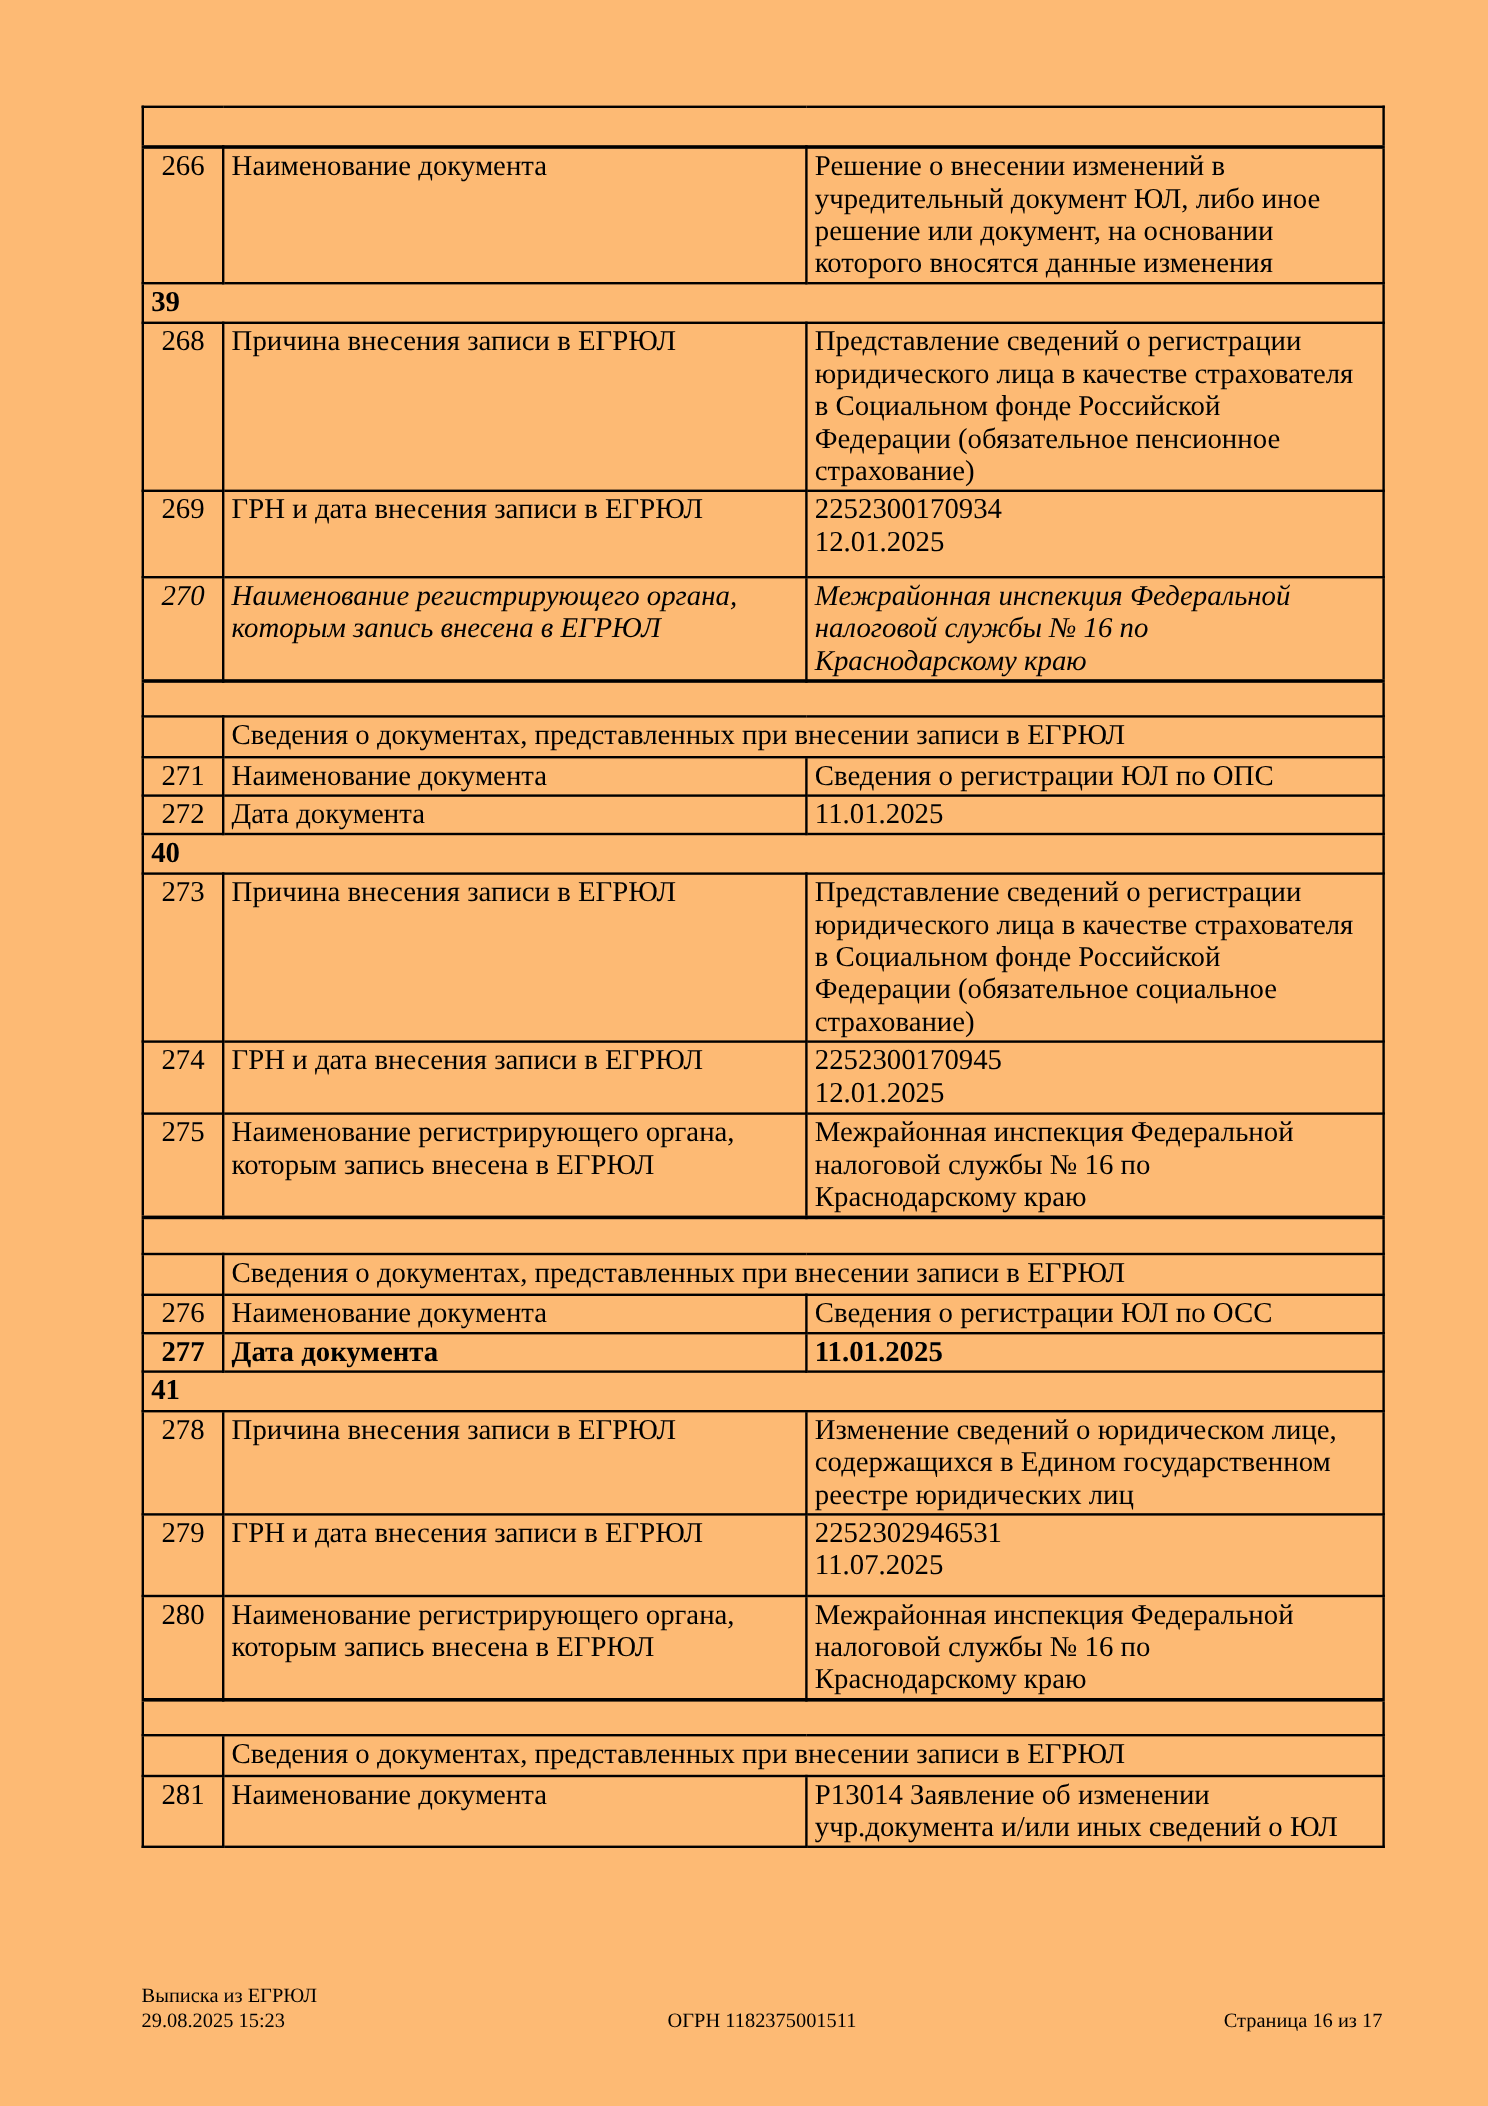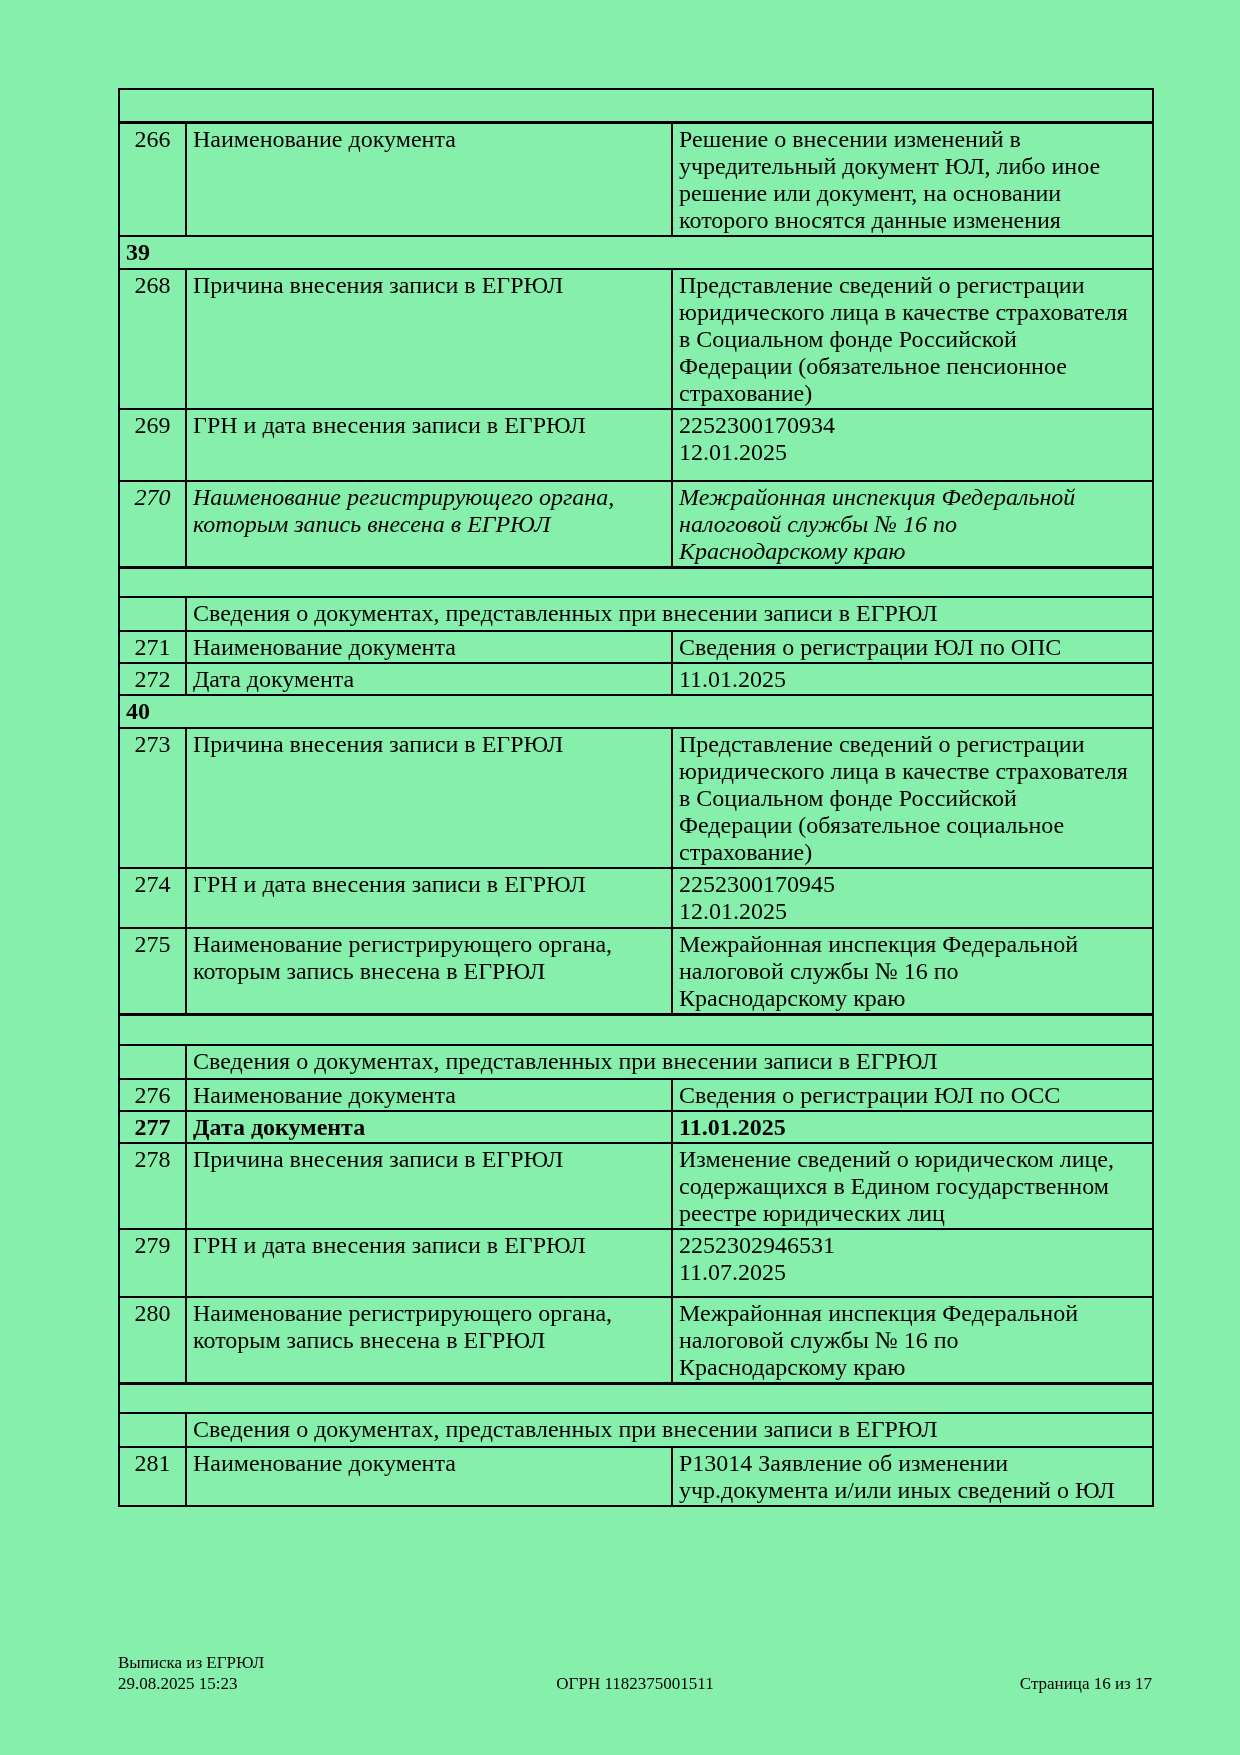--- a/index.html
+++ b/index.html
@@ -1,20 +1,20 @@
 <!DOCTYPE html>
 <html><head>
 <meta charset="utf-8">
 <style>
   html, body { margin: 0; padding: 0; background: #ffffff; }
   .page {
     position: relative;
     width: 1240px;
     height: 1755px;
-    background: #86efac;
+    background: #fdba74;
     color: #000000;
     font-family: "Liberation Serif", serif;
     overflow: hidden;
   }
   table.egrul-table {
     position: absolute;
     left: 118px;
     top: 88px;
     width: 1034px;
     border-collapse: collapse;
@@ -160,20 +160,23 @@
         <tr style="height: 19px;">
           <td class="num-cell" colspan="1">276</td>
           <td class="label-cell" colspan="1">Наименование документа</td>
           <td class="value-cell" colspan="1">Сведения о регистрации ЮЛ по ОСС</td>
         </tr>
         <tr style="height: 32px; font-weight: bold;">
           <td class="num-cell" colspan="1">277</td>
           <td class="label-cell" colspan="1">Дата документа</td>
           <td class="value-cell" colspan="1">11.01.2025</td>
         </tr>
+        <tr style="height: 33px;">
+          <td class="section-cell" colspan="3">41</td>
+        </tr>
         <tr style="height: 81px;">
           <td class="num-cell" colspan="1">278</td>
           <td class="label-cell" colspan="1">Причина внесения записи в ЕГРЮЛ</td>
           <td class="value-cell" colspan="1">Изменение сведений о юридическом лице,
 содержащихся в Едином государственном
 реестре юридических лиц</td>
         </tr>
         <tr style="height: 68px;">
           <td class="num-cell" colspan="1">279</td>
           <td class="label-cell" colspan="1">ГРН и дата внесения записи в ЕГРЮЛ</td>

